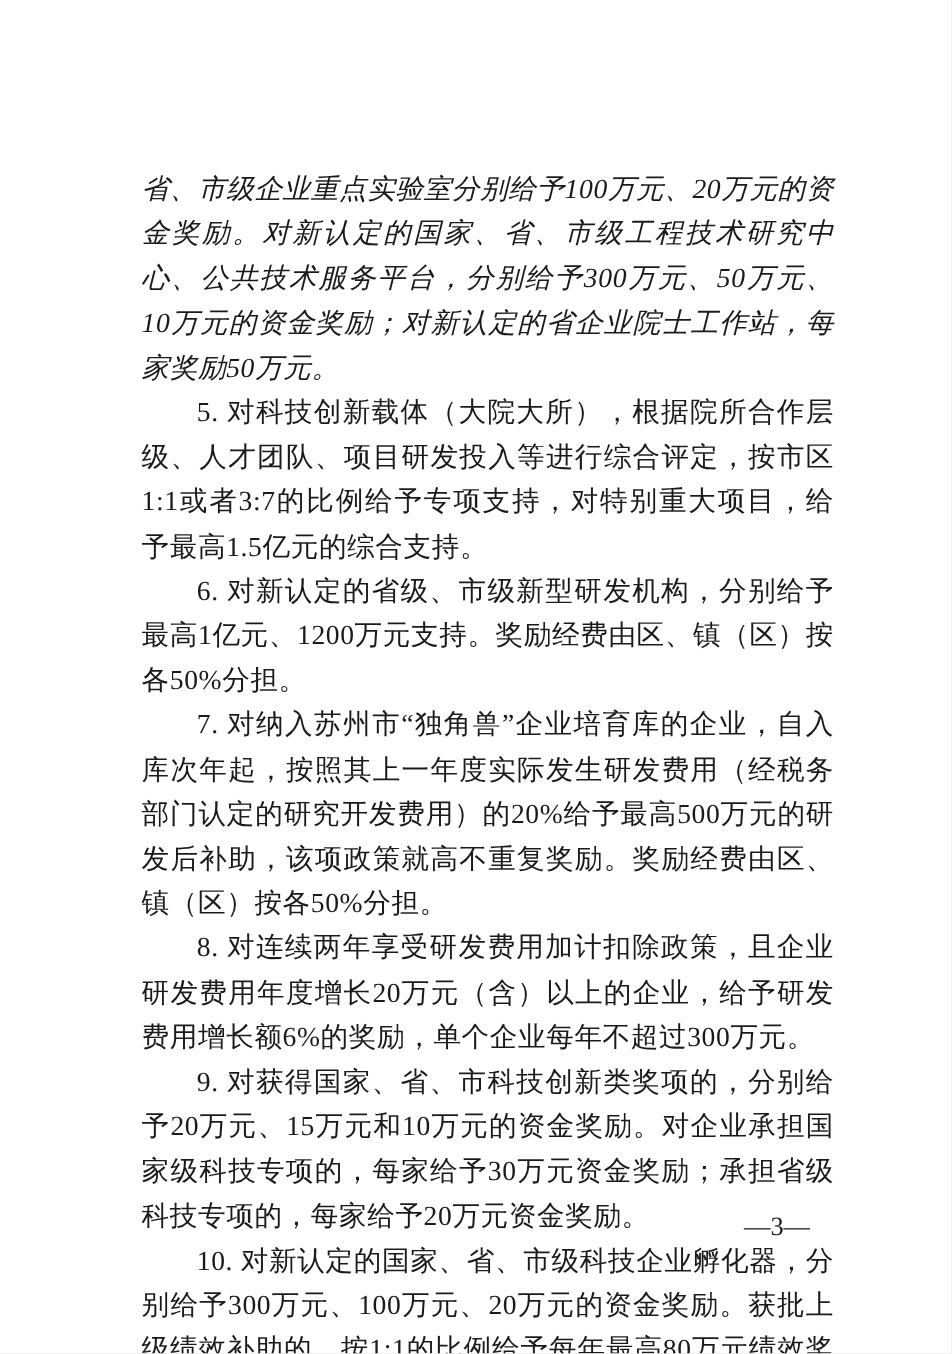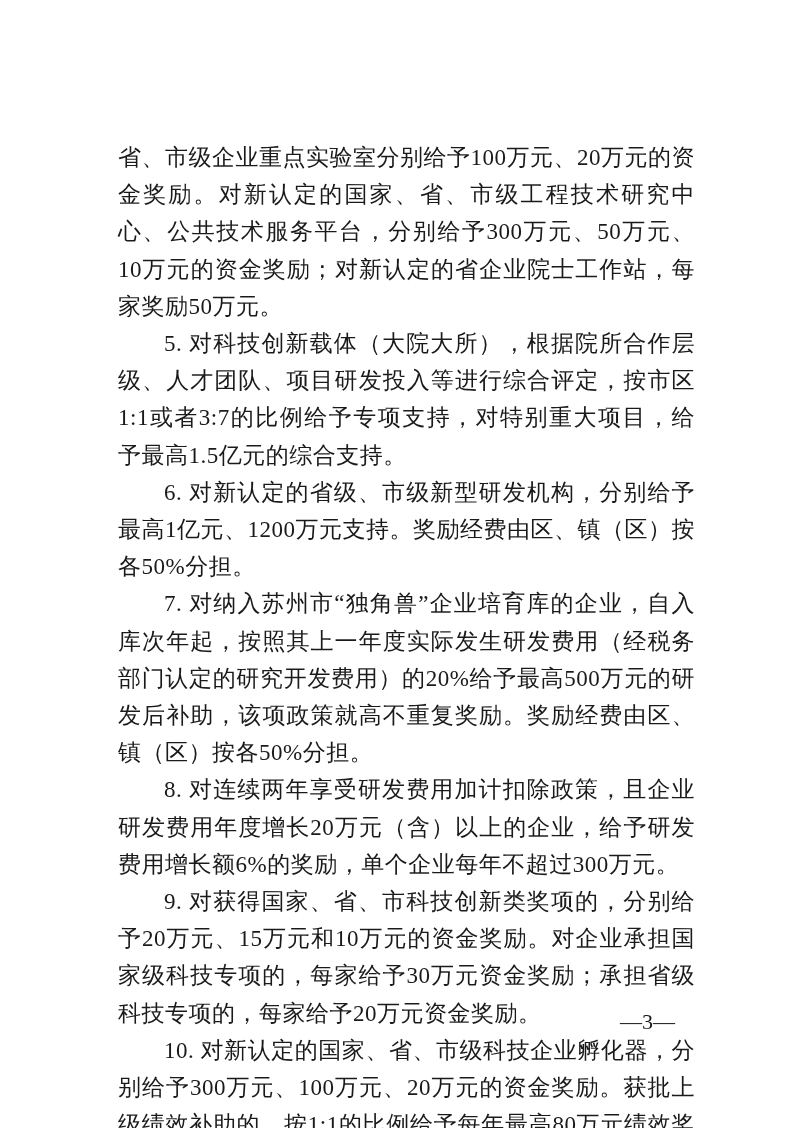--- a/index.html
+++ b/index.html
@@ -28,20 +28,21 @@
     text-justify: inter-character;
     letter-spacing: 0.5px;
   }
   .para {
     margin: 0;
     padding: 0;
     text-indent: 2em;
   }
   .para.no-indent {
     text-indent: 0;
+    font-style: italic;
   }
   .page-number {
     position: absolute;
     top: 1008px;
     right: 118px;
     font-size: 22px;
     line-height: 28px;
     color: #1a1a1a;
     letter-spacing: 0;
   }

